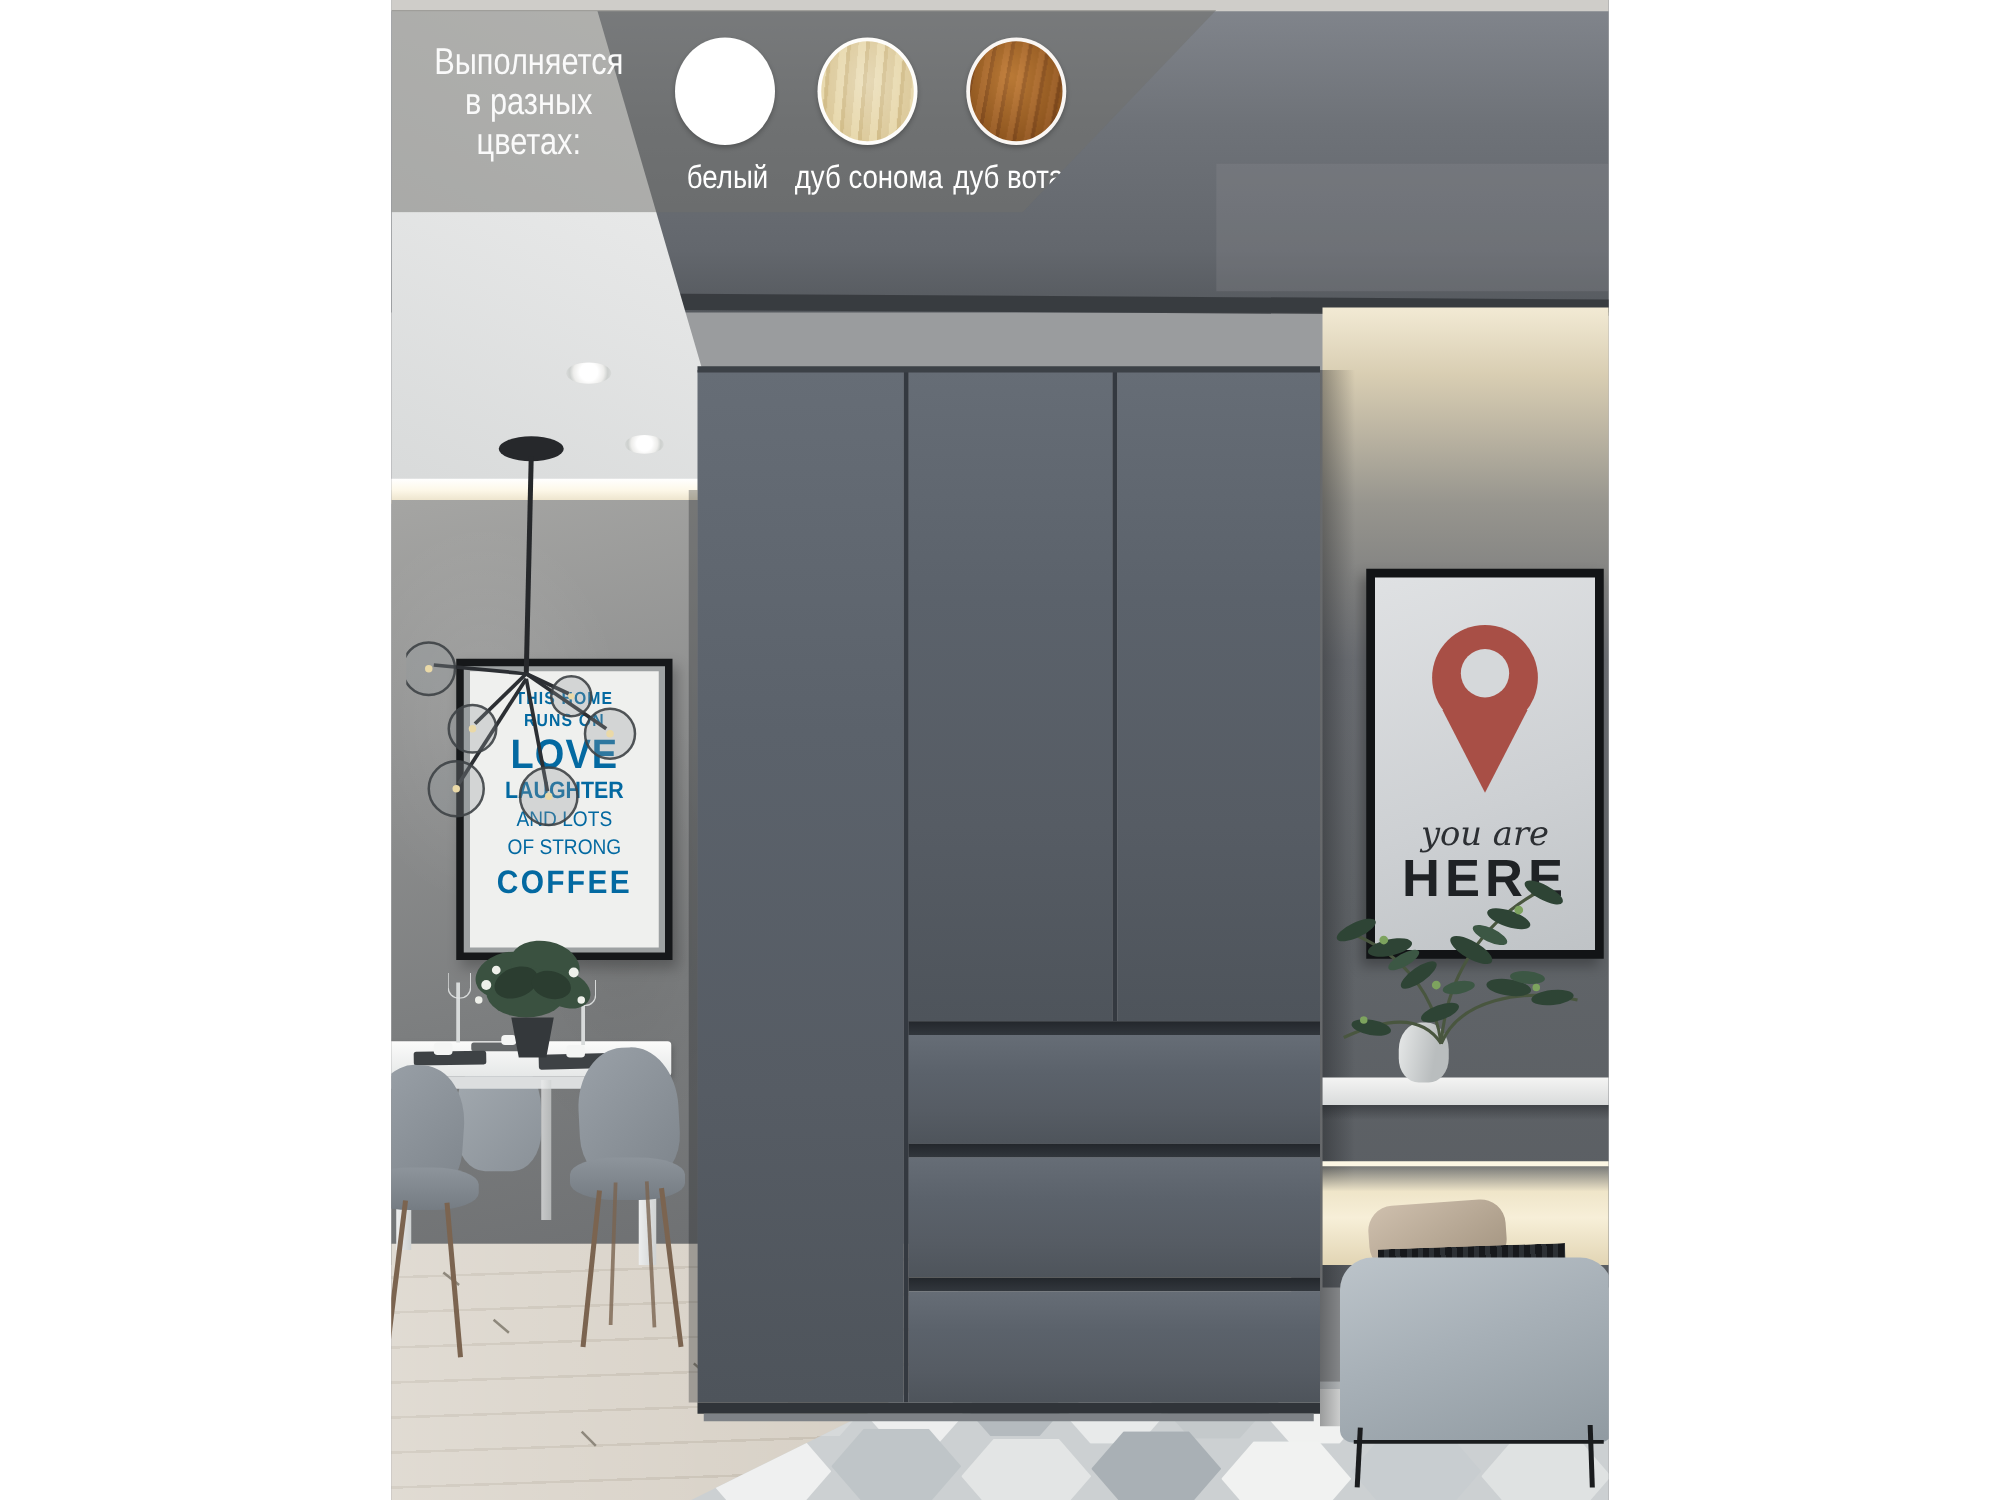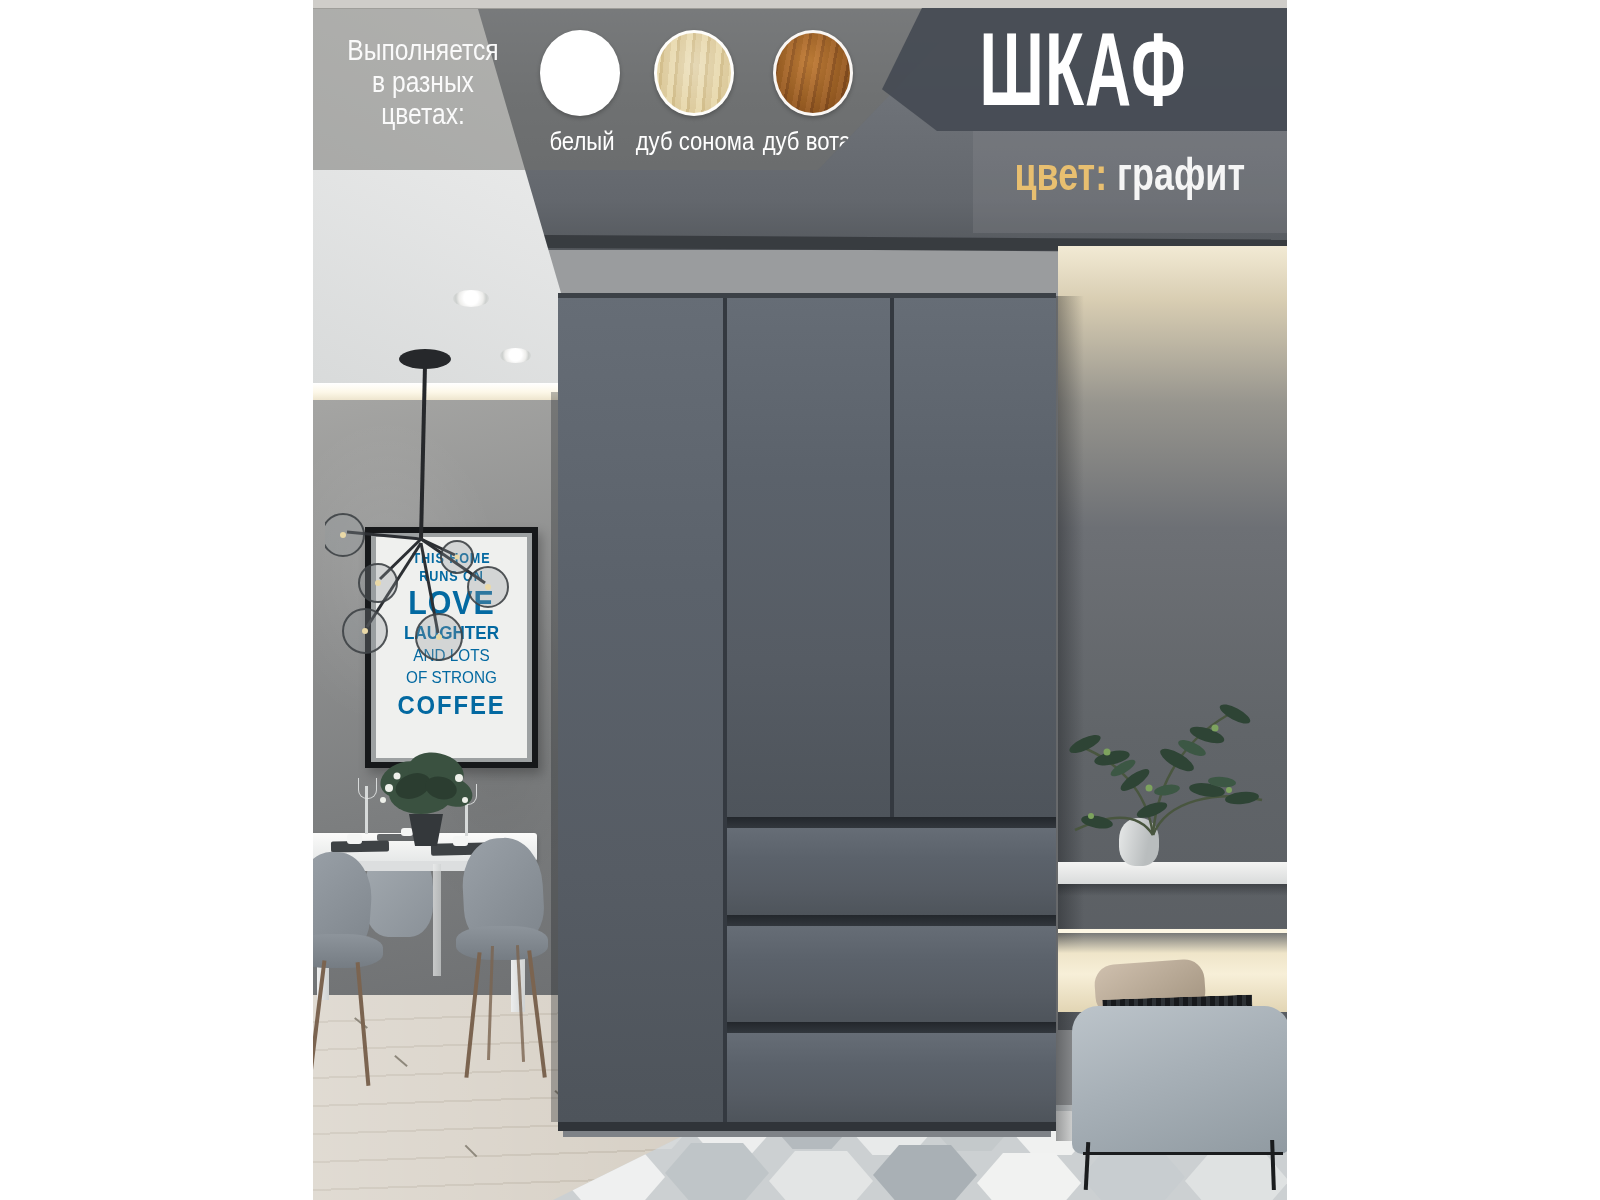--- a/index.html
+++ b/index.html
@@ -260,20 +260,31 @@
     <div class="abs w-recess" style="left:414px;top:915px;width:329px;height:11px;"></div>
     <div class="abs w-door" style="left:414px;top:926px;width:329px;height:96px;"></div>
     <div class="abs w-recess" style="left:414px;top:1022px;width:329px;height:11px;"></div>
     <div class="abs w-door" style="left:414px;top:1033px;width:329px;height:89px;"></div>
     <div class="abs w-top"></div>
     <div class="abs w-base"></div>
     <div class="abs w-plinth"></div>
     <div class="abs w-shadow-r"></div>
     <div class="abs w-shadow-l"></div>
 
+    <div class="abs poster2">
+      <div class="poster2-card">
+        <svg width="92" height="152" viewBox="0 0 100 165" style="margin-top:36px;">
+          <circle cx="50" cy="48" r="46" fill="#a84f46"></circle>
+          <polygon points="13,76 87,76 50,148" fill="#a84f46"></polygon>
+          <circle cx="50" cy="44" r="21" fill="#d5d8da"></circle>
+        </svg>
+        <div class="p2-script">you are</div>
+        <div class="p2-here">HERE</div>
+      </div>
+    </div>
 
     <div class="abs console"></div>
     <div class="abs console-sh"></div>
     <div class="abs vase"></div>
     <svg class="abs" style="left:744px;top:640px;" width="230" height="235" viewBox="0 0 230 235">
       <g stroke="#49563f" stroke-width="2.5" fill="none">
         <path d="M96 195 C90 150 60 120 20 105"></path>
         <path d="M96 195 C100 140 130 95 180 70"></path>
         <path d="M96 195 C110 160 160 150 205 160"></path>
         <path d="M96 195 C80 170 50 175 18 190"></path>
@@ -320,25 +331,16 @@
         <div>цветах:</div>
       </div>
       <div class="swatch-circle sw-white" style="left:227px;"></div>
       <div class="swatch-circle sw-sonoma" style="left:341px;"></div>
       <div class="swatch-circle sw-votan" style="left:460px;"></div>
       <div class="swatch-label" style="left:189px;">белый</div>
       <div class="swatch-label" style="left:302px;">дуб сонома</div>
       <div class="swatch-label" style="left:420px;">дуб вотан</div>
     </div>
 
-    <div class="abs banner-title">
-      <span class="title-text">ШКАФ</span>
-    </div>
     <div class="abs cvet-backdrop"></div>
-    <div class="abs cvet-row">
-      <span class="cvet-inner">
-        <span class="cvet-label">цвет:</span>
-        <span class="cvet-value">графит</span>
-      </span>
-    </div>
 
   </div>
 </div>
 
 </body></html>

